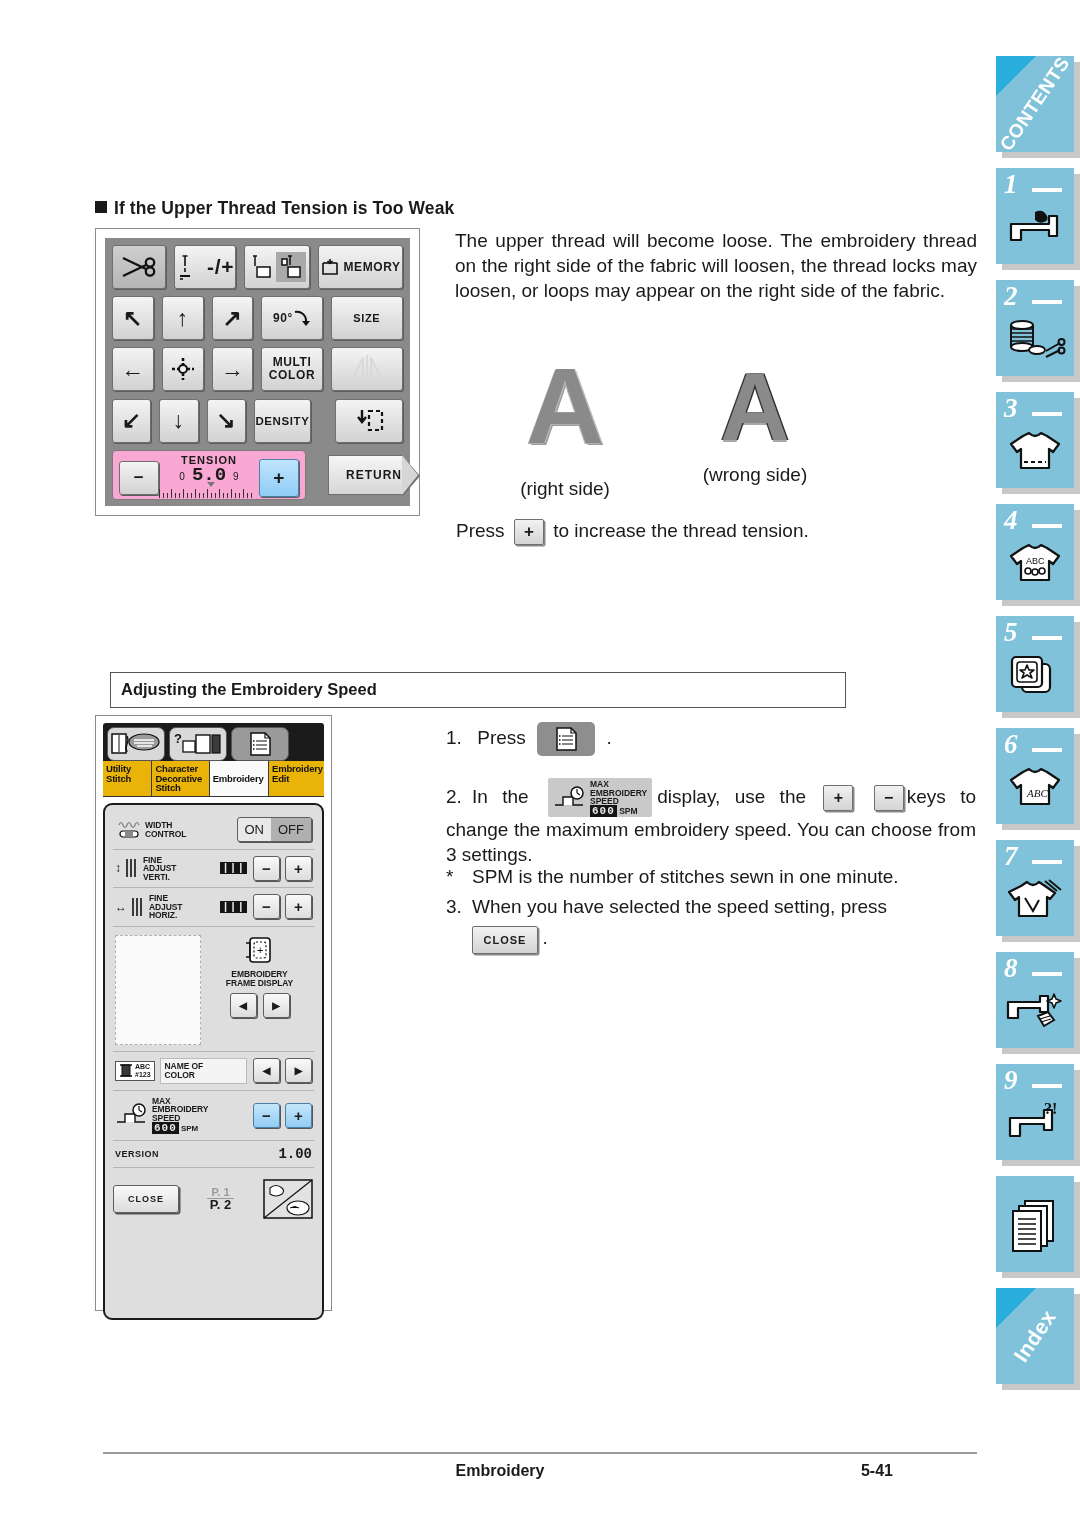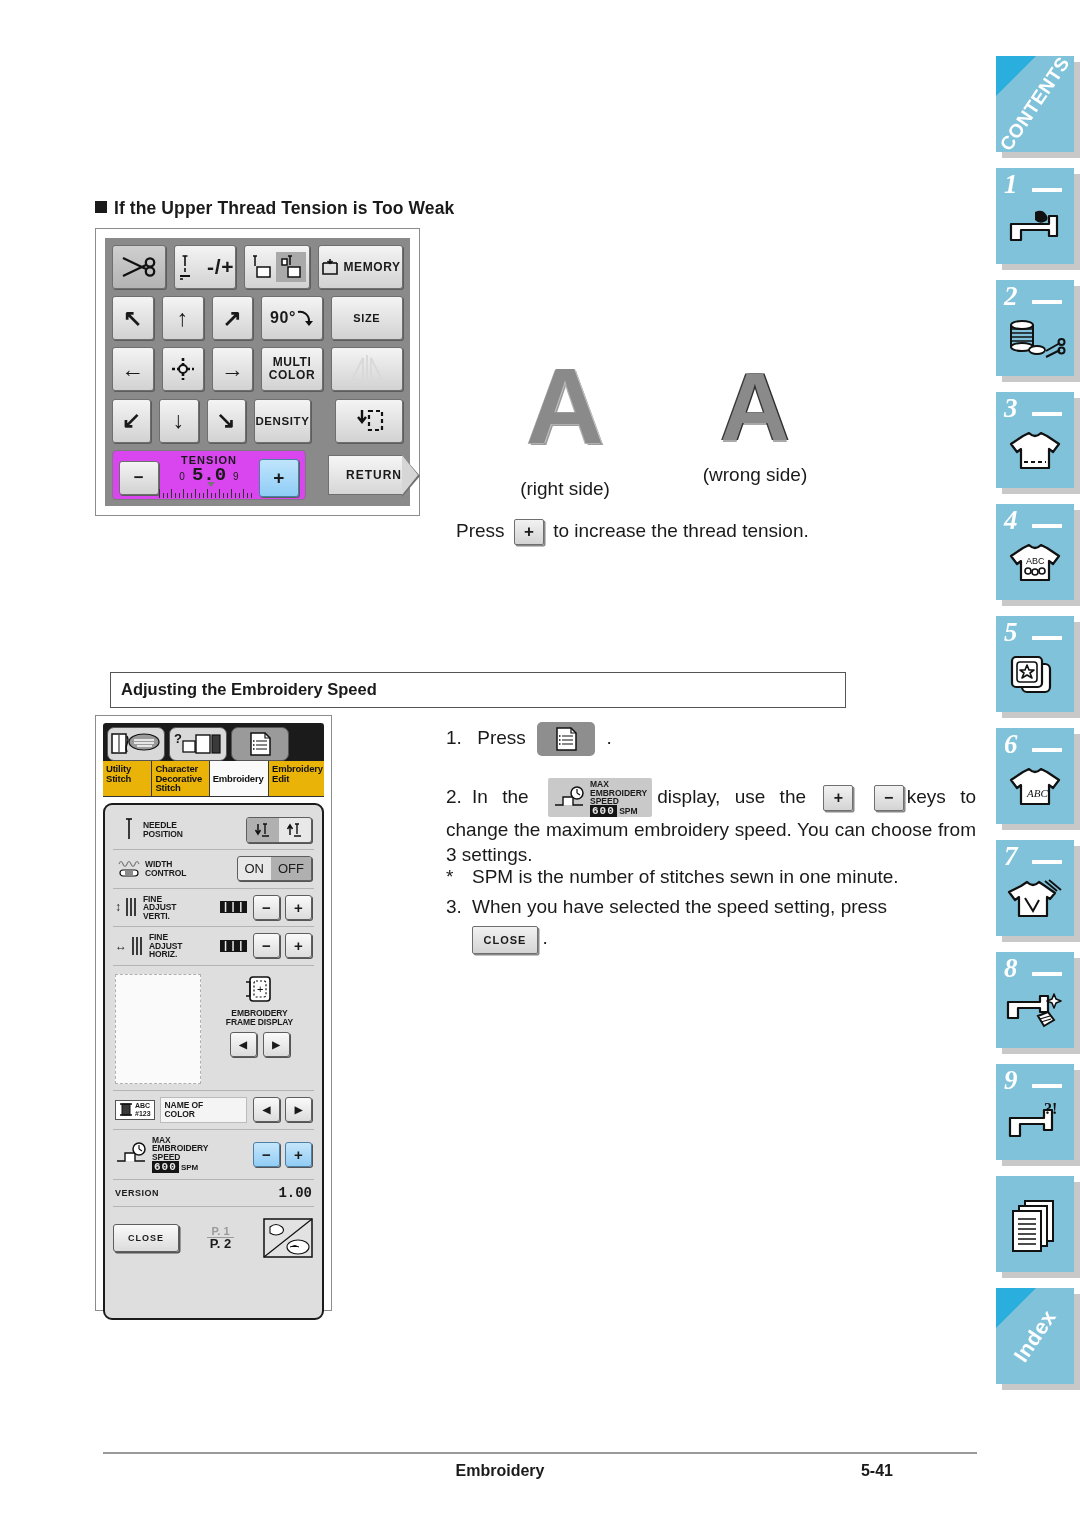--- a/index.html
+++ b/index.html
@@ -113,21 +113,21 @@
   .k.dim   { color:#b9b9b9; }
 
   
   .rowA { display:flex; width:100%; margin-bottom:6px; }
   .rowA .k { height:44px; }
 
   .arrowglyph { font-size:23px; line-height:1; font-weight:bold; }
 
   
   .tens {
-    background:#d946ef; border:1px solid #7a7a7a; border-radius:4px;
+    background:#f9a8d4; border:1px solid #7a7a7a; border-radius:4px;
     display:flex; align-items:center; position:relative;
   }
   .tens .lbl {
     position:absolute; left:0; right:0; top:3px; text-align:center;
     font-size:11px; font-weight:bold; letter-spacing:1px;
   }
   .tens .val {
     font-size:19px; font-weight:bold; font-family:"Liberation Mono", monospace;
   }
   .scaleticks {
@@ -299,21 +299,21 @@
         <div class="rowA">
           <div class="k" style="width:45px; margin-right:8px;">
             <span class="arrowglyph">↖</span>
           </div>
           <div class="k" style="width:45px; margin-right:8px;">
             <span class="arrowglyph">↑</span>
           </div>
           <div class="k" style="width:45px; margin-right:8px;">
             <span class="arrowglyph">↗</span>
           </div>
-          <div class="k" style="width:66px; margin-right:8px; font-size:16px;">
+          <div class="k" style="width:66px; margin-right:8px; font-size:12px;">
             <span>90°</span>
             <svg width="18" height="18" viewBox="0 0 18 18">
               <path d="M2 3 A9 9 0 0 1 13 12" stroke="#111" stroke-width="2" fill="none"></path>
               <path d="M9 12 L17 12 L13 17 Z" fill="#111"></path>
             </svg>
           </div>
           <div class="k" style="width:78px;">
             <span>SIZE</span>
           </div>
         </div>
@@ -419,20 +419,21 @@
             </div>
           </div>
           <div class="retkey" style="width:78px; height:40px; margin-left:22px;">
             <span>RETURN</span>
           </div>
         </div>
 
       </div>
     </div>
 
+    <div class="bodytext just" style="left:455px; top:228px; width:522px;">The upper thread will become loose. The embroidery thread on the right side of the fabric will loosen, the thread locks may loosen, or loops may appear on the right side of the fabric.</div>
 
     <div style="position:absolute; left:490px; top:352px; width:150px;">
       <div class="letterA" style="text-align:center; color:#8a8a8a; text-shadow:1px 0 0 #c4c4c4, -1px 1px 0 #b0b0b0, 2px 2px 0 #9c9c9c;">A</div>
       <div class="capt" style="margin-top:18px;">(right side)</div>
     </div>
     <div style="position:absolute; left:680px; top:352px; width:150px;">
       <div class="letterA" style="text-align:center; color:#8a8a8a; font-size:96px; line-height:110px; text-shadow:1.5px 0 0 #2f2f2f, -1.5px 0 0 #3a3a3a, 0 2px 0 #a8a8a8;">A</div>
       <div class="capt" style="margin-top:2px;">(wrong side)</div>
     </div>
 
@@ -488,46 +489,20 @@
           <span>Embroidery</span>
         </div>
         <div class="tablab" style="width:55px; border-right:none;">
           <div>Embroidery</div>
           <div>Edit</div>
         </div>
       </div>
 
       <div class="setbody" style="margin-top:6px; height:517px;">
 
-        <div class="setrow">
-          <svg width="20" height="26" viewBox="0 0 20 26" style="margin:0 4px;">
-            <path d="M10 2 L10 22" stroke="#111" stroke-width="1.6"></path>
-            <path d="M7 2 L13 2" stroke="#111" stroke-width="1.6"></path>
-          </svg>
-          <div class="setlabel" style="flex:1;">
-            <div>NEEDLE</div>
-            <div>POSITION</div>
-          </div>
-          <div class="seg">
-            <div class="on">
-              <svg width="18" height="16" viewBox="0 0 18 16">
-                <path d="M4 2 L4 11 M1.5 8 L4 12 L6.5 8" stroke="#111" stroke-width="1.5" fill="none"></path>
-                <path d="M11 2 L11 12 M9 2 L13 2" stroke="#111" stroke-width="1.4"></path>
-                <path d="M8 14 L15 14" stroke="#111" stroke-width="1.5"></path>
-              </svg>
-            </div>
-            <div>
-              <svg width="18" height="16" viewBox="0 0 18 16">
-                <path d="M4 13 L4 4 M1.5 7 L4 3 L6.5 7" stroke="#111" stroke-width="1.5" fill="none"></path>
-                <path d="M11 2 L11 12 M9 2 L13 2" stroke="#111" stroke-width="1.4"></path>
-                <path d="M8 14 L15 14" stroke="#111" stroke-width="1.5"></path>
-              </svg>
-            </div>
-          </div>
-        </div>
 
         <div class="setrow">
           <svg width="26" height="26" viewBox="0 0 26 26" style="margin:0 2px;">
             <path d="M2 8 q2 -5 4 0 q2 5 4 0 q2 -5 4 0 q2 5 4 0 q2 -5 4 0" stroke="#7a7a7a" stroke-width="1.2" fill="none"></path>
             <rect x="3" y="14" width="18" height="6" rx="3" fill="#fff" stroke="#111" stroke-width="1.2"></rect>
             <rect x="8" y="15" width="8" height="4" fill="#8a8a8a"></rect>
           </svg>
           <div class="setlabel" style="flex:1;">
             <div>WIDTH</div>
             <div>CONTROL</div>

